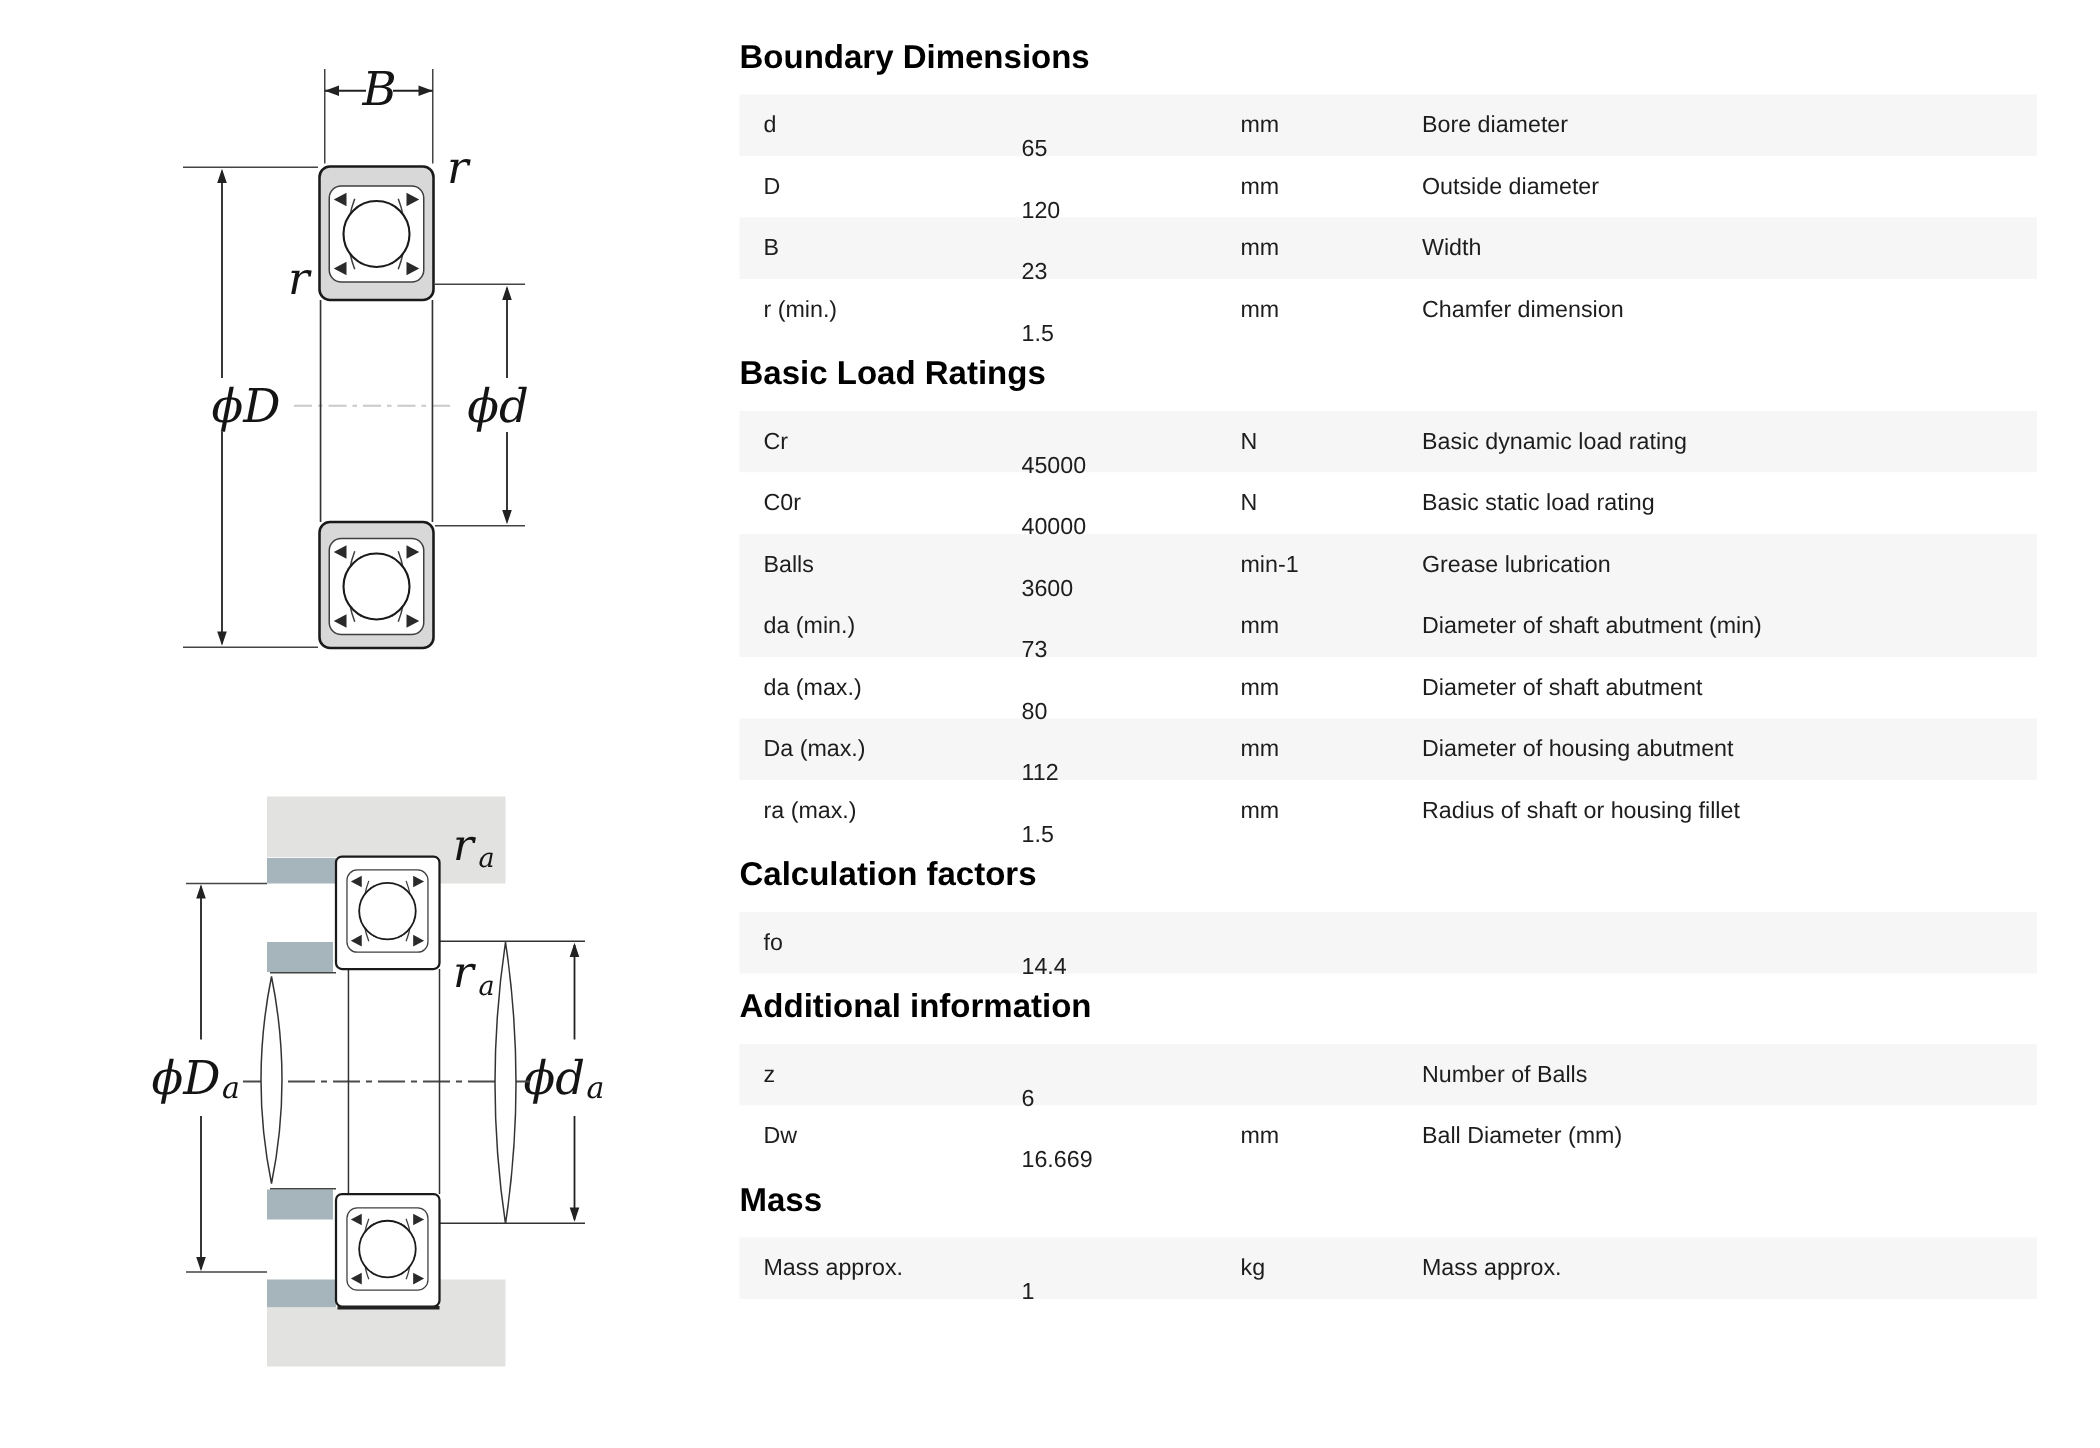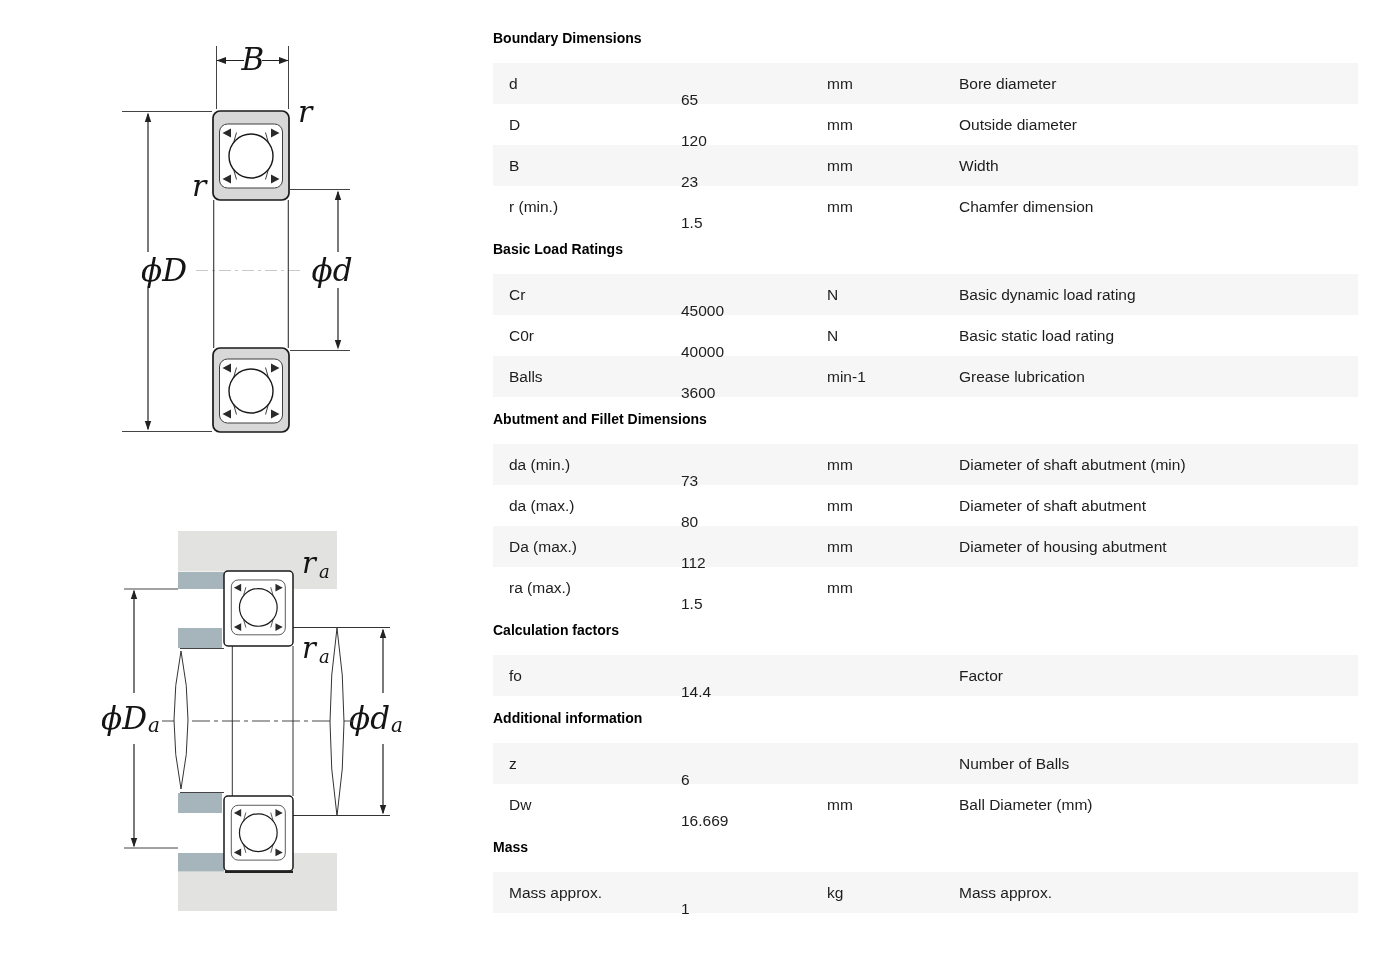--- a/index.html
+++ b/index.html
@@ -1,29 +1,29 @@
 <!DOCTYPE html>
 <html><head>
 <meta charset="utf-8">
 <style>
   html,body{margin:0;padding:0;background:#fff;}
   .page{position:relative;width:1400px;height:965px;background:#fff;overflow:hidden;
         font-family:"Liberation Sans",sans-serif;}
   .diagrams{position:absolute;left:0;top:0;}
   .specs{position:absolute;left:493px;top:16px;width:865px;}
-  .sec-title{font-size:14px;font-weight:bold;color:#000;margin:12px 0 15px 0;line-height:20px;
+  .sec-title{font-size:22px;font-weight:bold;color:#000;margin:12px 0 15px 0;line-height:20px;
              font-family:"Liberation Sans",sans-serif;}
   .tbl{width:865px;}
   .row{display:flex;height:41px;align-items:center;font-size:15.5px;color:#1d1d1d;background:#fff;}
   .row.alt{background:#f6f6f6;}
   .c{white-space:nowrap;overflow:hidden;}
   .c.p{width:172px;padding-left:16px;}
   .c.v{width:146px;margin-top:32px;}
   .c.u{width:121px;}
-  .c.d{flex:1;margin-left:11px;}
+  .c.d{flex:1;}
   svg text.dim{font-family:"DejaVu Serif","Liberation Serif",serif;font-style:italic;fill:#141414;}
 </style>
 </head>
 <body>
 
 <div class="page">
 
   <svg class="diagrams" width="470" height="965" viewBox="0 0 470 965">
 
     <defs>
@@ -157,21 +157,20 @@
 
     <div class="tbl">
       <div class="row alt">
         <span class="c p">Balls</span>
         <span class="c v">3600</span>
         <span class="c u">min-1</span>
         <span class="c d">Grease lubrication</span>
       </div>
     </div>
 
-    <div class="sec-title">Abutment and Fillet Dimensions</div>
     <div class="tbl">
       <div class="row alt">
         <span class="c p">da (min.)</span>
         <span class="c v">73</span>
         <span class="c u">mm</span>
         <span class="c d">Diameter of shaft abutment (min)</span>
       </div>
       <div class="row">
         <span class="c p">da (max.)</span>
         <span class="c v">80</span>
@@ -181,30 +180,30 @@
       <div class="row alt">
         <span class="c p">Da (max.)</span>
         <span class="c v">112</span>
         <span class="c u">mm</span>
         <span class="c d">Diameter of housing abutment</span>
       </div>
       <div class="row">
         <span class="c p">ra (max.)</span>
         <span class="c v">1.5</span>
         <span class="c u">mm</span>
+        <span class="c d">Radius of shaft or housing fillet</span>
       </div>
     </div>
 
     <div class="sec-title">Calculation factors</div>
     <div class="tbl">
       <div class="row alt">
         <span class="c p">fo</span>
         <span class="c v">14.4</span>
         <span class="c u"></span>
-        <span class="c d">Factor</span>
       </div>
     </div>
 
     <div class="sec-title">Additional information</div>
     <div class="tbl">
       <div class="row alt">
         <span class="c p">z</span>
         <span class="c v">6</span>
         <span class="c u"></span>
         <span class="c d">Number of Balls</span>

